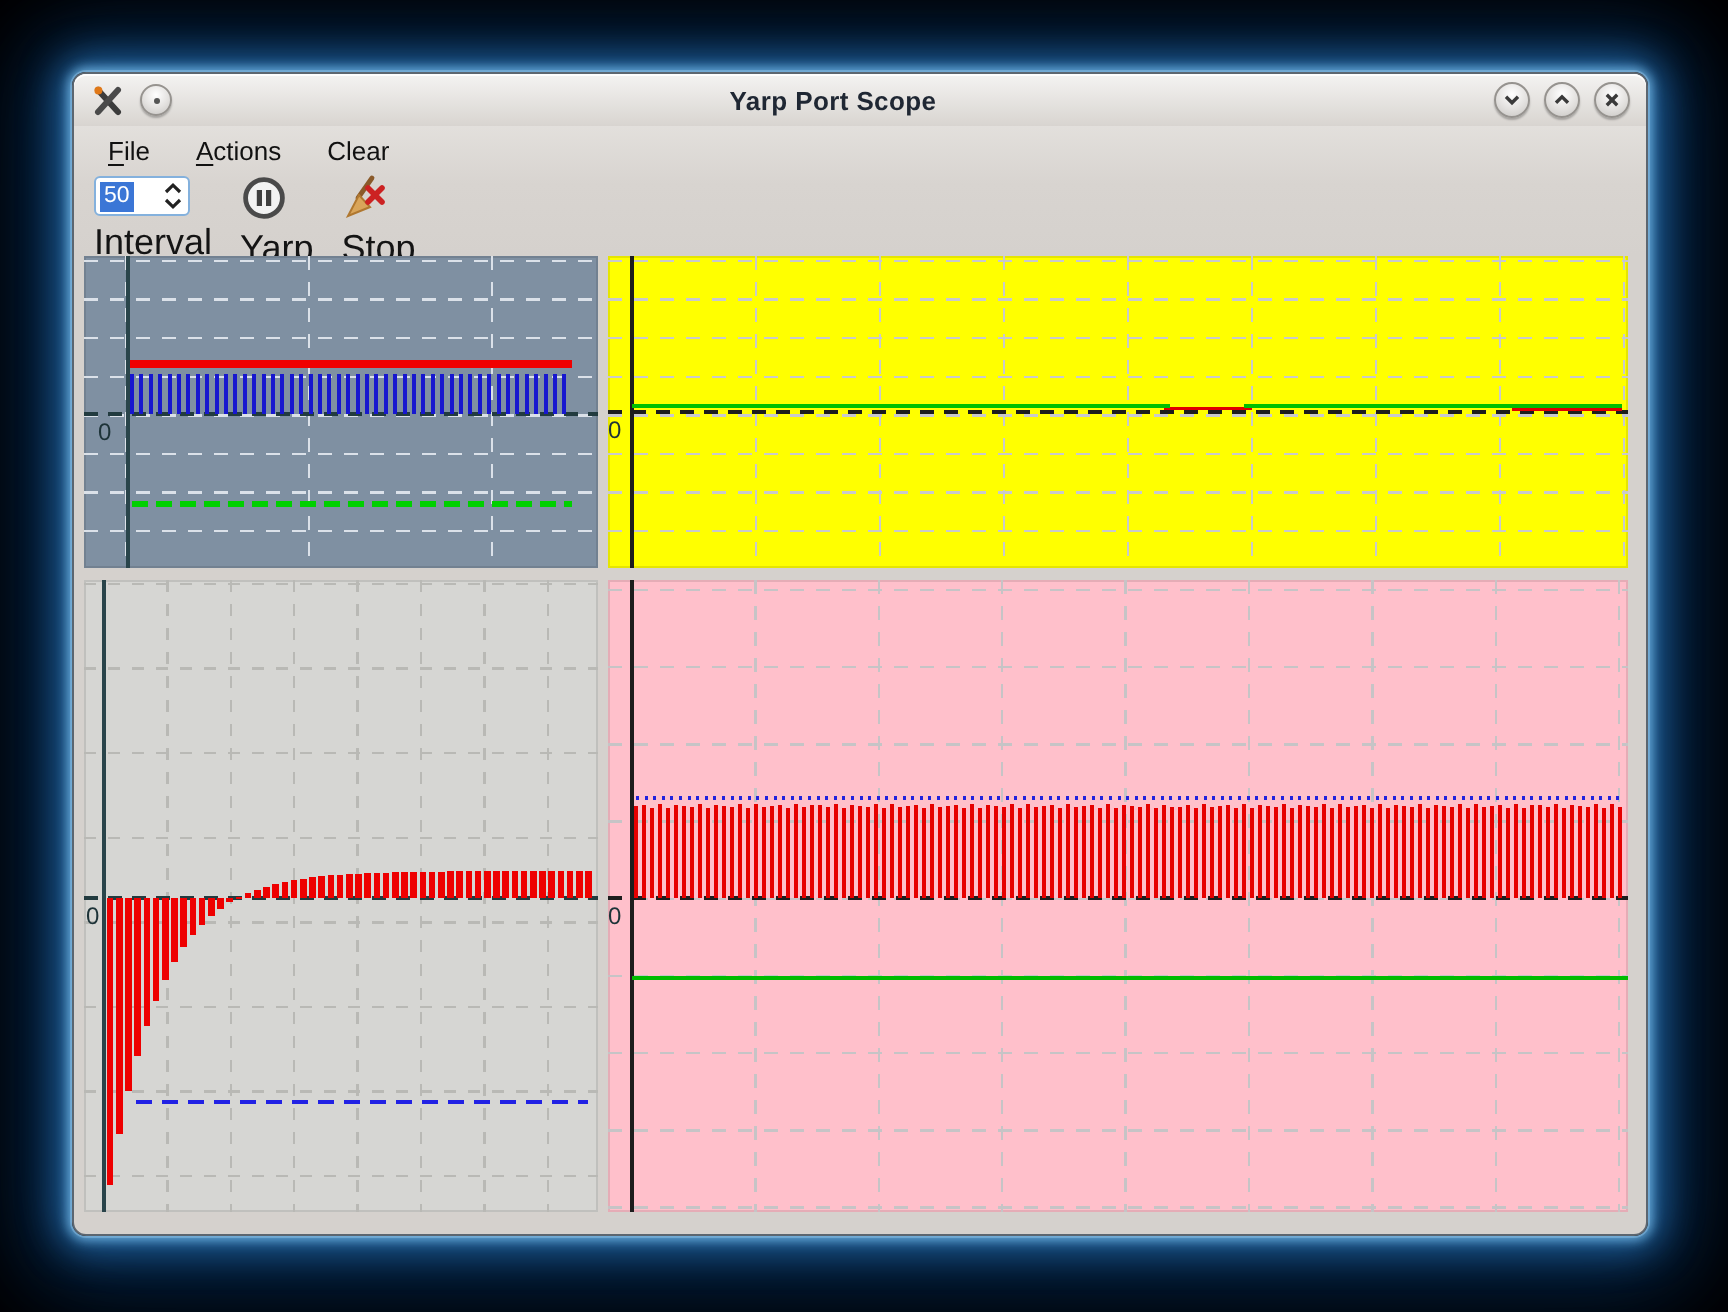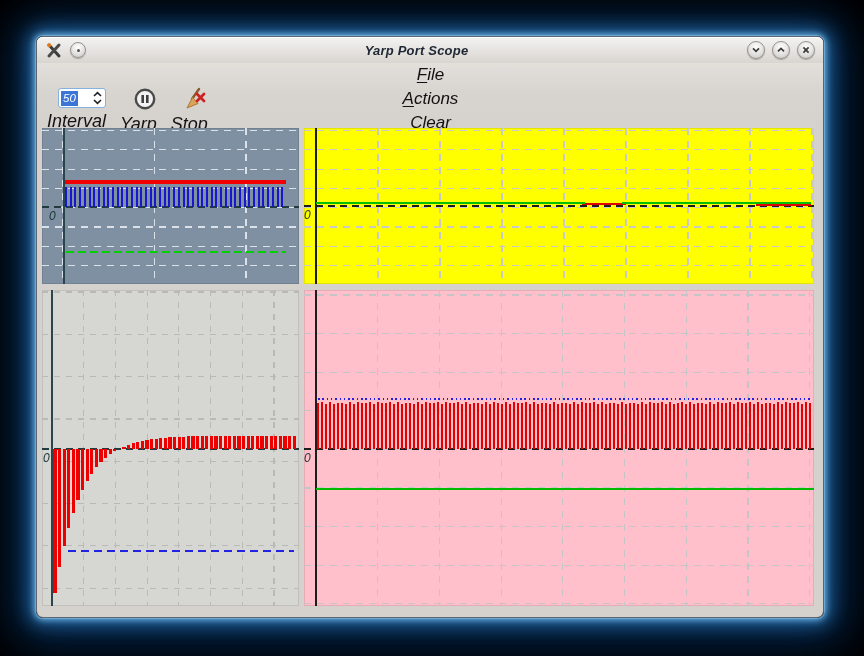--- a/index.html
+++ b/index.html
@@ -11,47 +11,46 @@
   .window{
     position:absolute;left:36px;top:36px;width:788px;height:582px;
     border-radius:7px;border:1px solid #5c6670;box-sizing:border-box;
     background:linear-gradient(#eceae7,#d8d4d0 55px,#d5d1cd 90px,#d5d1cd);
     box-shadow:
       0 0 0 1px rgba(200,230,255,.25),
       0 0 6px 2px rgba(130,200,245,.8),
       0 0 18px 7px rgba(45,125,195,.7),
       0 0 38px 18px rgba(12,70,130,.5),
       0 10px 60px 26px rgba(5,40,85,.4);
-    font-style: italic;
   }
   .titlebar{
     height:26px;display:flex;align-items:center;padding:0 8px;
     border-radius:6px 6px 0 0;
     background:linear-gradient(#f4f3f2,#dedbd7 80%,#d8d4d0);
     box-shadow:inset 0 1px 0 rgba(255,255,255,.9);
   }
   .tb-left{display:flex;align-items:center;gap:7px;}
   .title{flex:1;text-align:center;font-size:13px;font-weight:bold;color:#1f2733;letter-spacing:.2px;}
   .tb-right{display:flex;align-items:center;gap:7px;}
   .circle-btn{
     width:18px;height:18px;border-radius:50%;
     background:radial-gradient(circle at 50% 32%,#ffffff,#e3e1df 55%,#c7c5c2);
     border:1px solid #96938f;box-sizing:border-box;
     display:flex;align-items:center;justify-content:center;
     box-shadow:0 1px 1px rgba(0,0,0,.25);
   }
   .dot-btn{width:16px;height:16px;}
   .dot-btn::after{content:"";width:3px;height:3px;border-radius:50%;background:#555;display:block;}
   
-  .menubar{display:flex;align-items:center;height:24px;padding-left:10px;font-size:17px;color:#111;flex-direction:column;}
+  .menubar{display:flex;align-items:center;height:24px;padding-left:10px;font-size:13px;color:#111;}
   .menu-item{padding:2px 7px;margin-right:9px;cursor:default;}
   .menu-item u{text-underline-offset:2px;}
   
   .toolbar{display:flex;align-items:flex-start;height:41px;padding-left:10px;}
-  .tool{display:flex;flex-direction:column;align-items:flex-end;margin-right:14px;}
+  .tool{display:flex;flex-direction:column;align-items:flex-start;margin-right:14px;}
   .tool-label{font-size:18px;color:#141414;margin-top:3px;}
   .spinbox{
     display:flex;align-items:center;width:48px;height:20px;box-sizing:border-box;
     background:#fff;border:1px solid #84b1dd;border-radius:3px;padding:1px 2px;margin-top:1px;
   }
   .spin-value{background:#3b76d6;color:#fff;font-size:11.5px;line-height:15px;padding:0 2px;}
   .spin-fill{flex:1;}
   .icon-btn{width:24px;height:24px;display:flex;align-items:center;justify-content:center;}
   
   .plots{position:absolute;left:5px;top:91px;width:772px;height:478px;}

